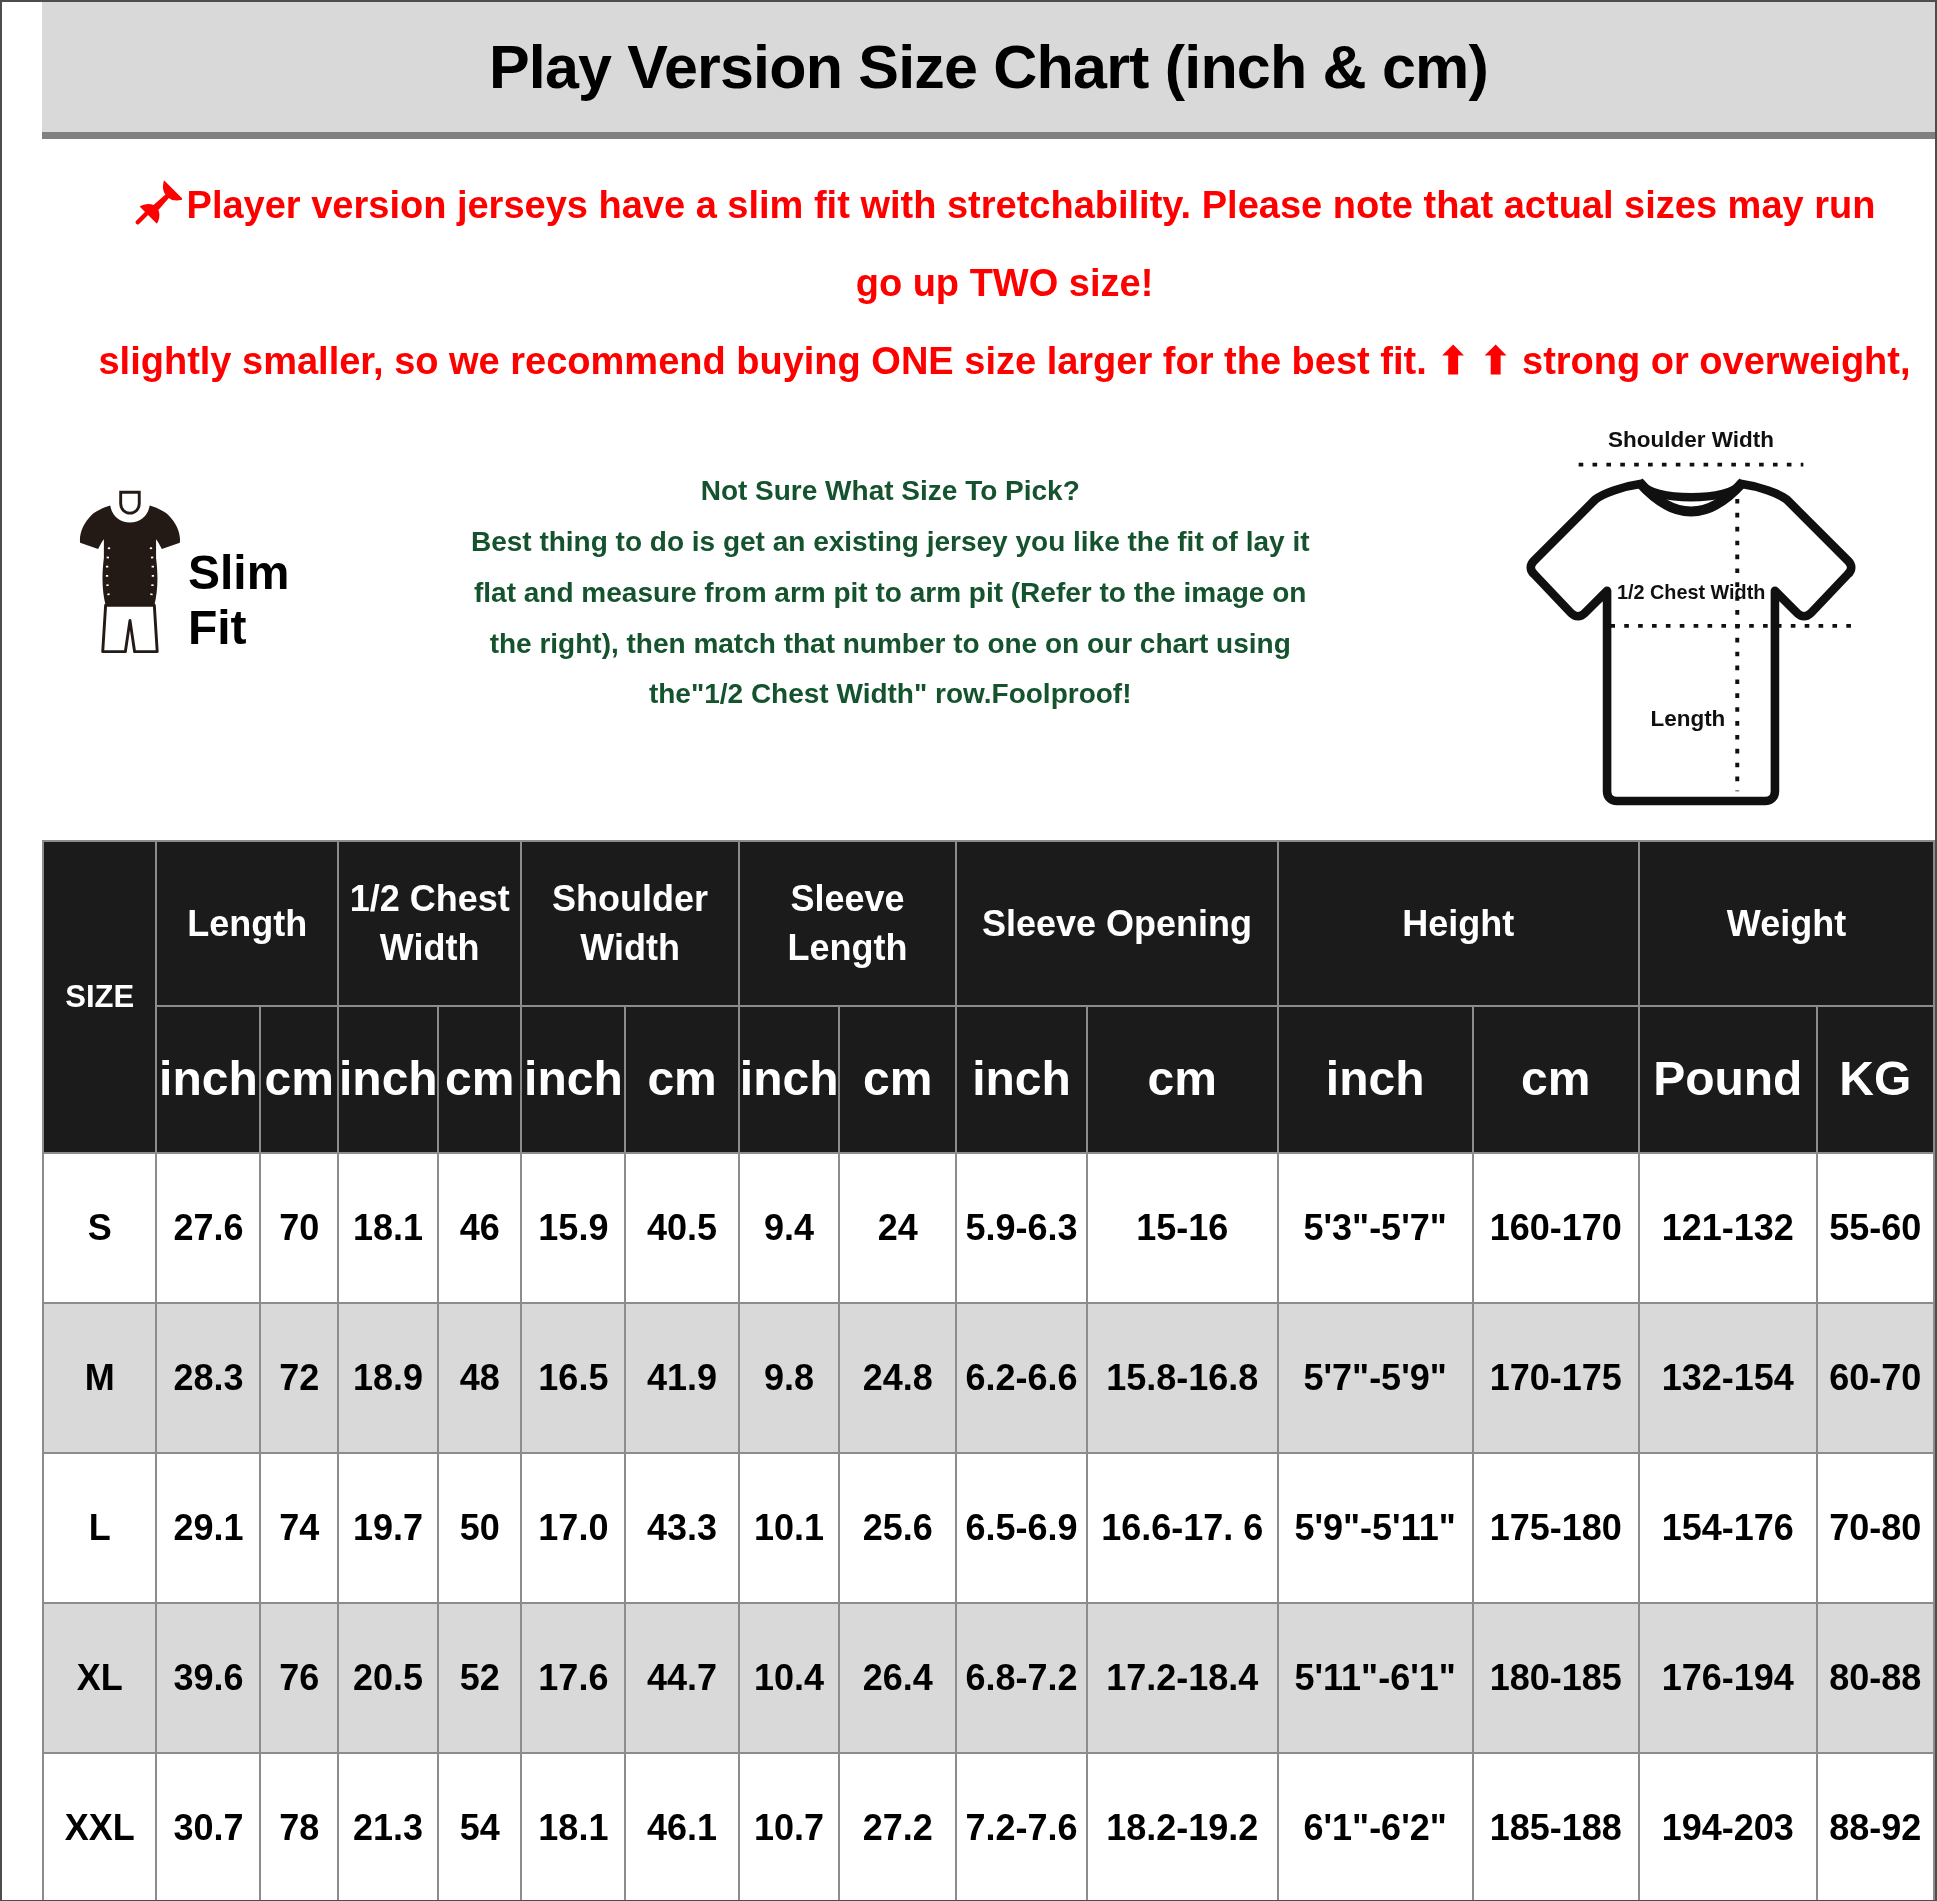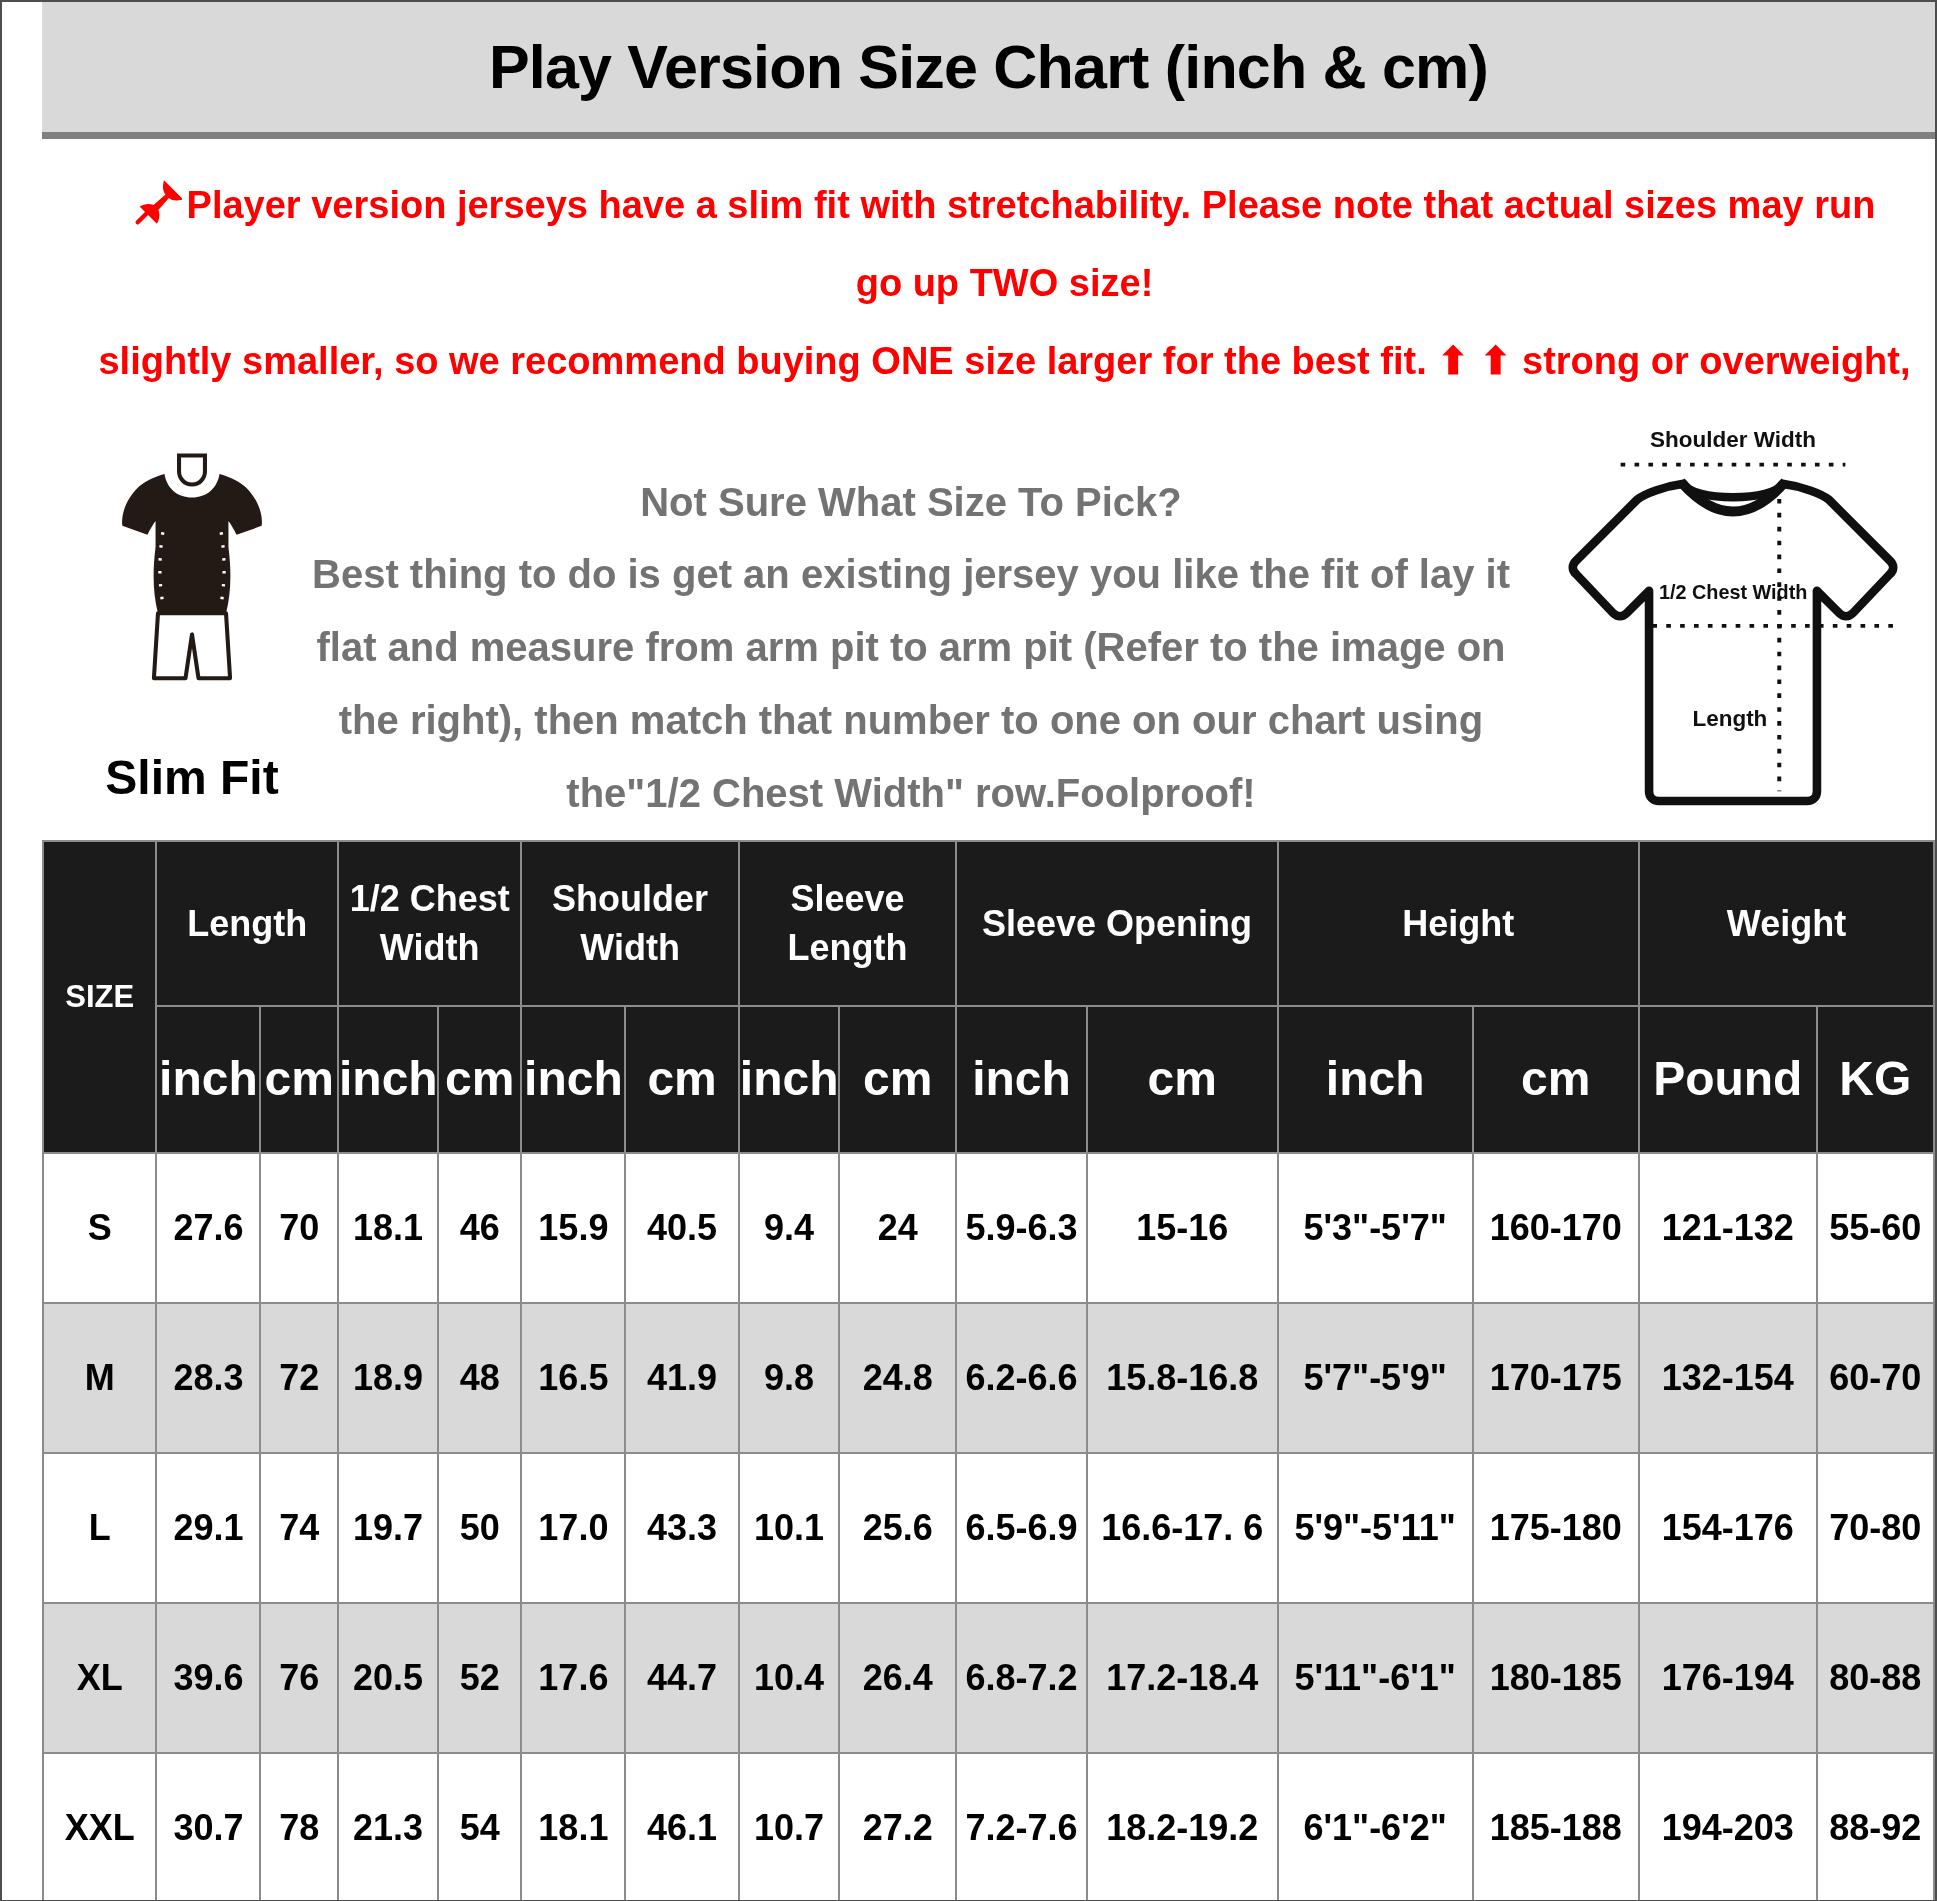--- a/index.html
+++ b/index.html
@@ -40,33 +40,33 @@
   
   .middle {
     display: flex;
     align-items: flex-start;
     padding: 15px 6.6px 0 30px;
     height: 438px;
   }
   .mannequin-wrap {
     width: 240px;
     display: flex;
-    flex-direction: column;
+    flex-direction: row;
     align-items: center;
     padding-top: 35px;
     flex: 0 0 auto;
   }
   .mannequin { width: 162px; height: 268px; }
   .slimfit-label { font-size: 48px; color: #000; margin-top: 31px; }
   .guide {
     flex: 1 1 auto;
     text-align: center;
-    font-size: 40px;
+    font-size: 28px;
     line-height: 1.82;
-    color: #737373;
+    color: #14532d;
     padding-top: 50px;
   }
   .guide-line { white-space: nowrap; }
   .tee-wrap { flex: 0 0 auto; width: 460px; padding-top: 5px; }
   .tee { width: 446px; height: 423px; }
   .svg-label { font-family: "Liberation Sans", sans-serif; font-weight: 700; fill: #101010; }
   
   table.size-table {
     width: 100%;
     border-collapse: collapse;

